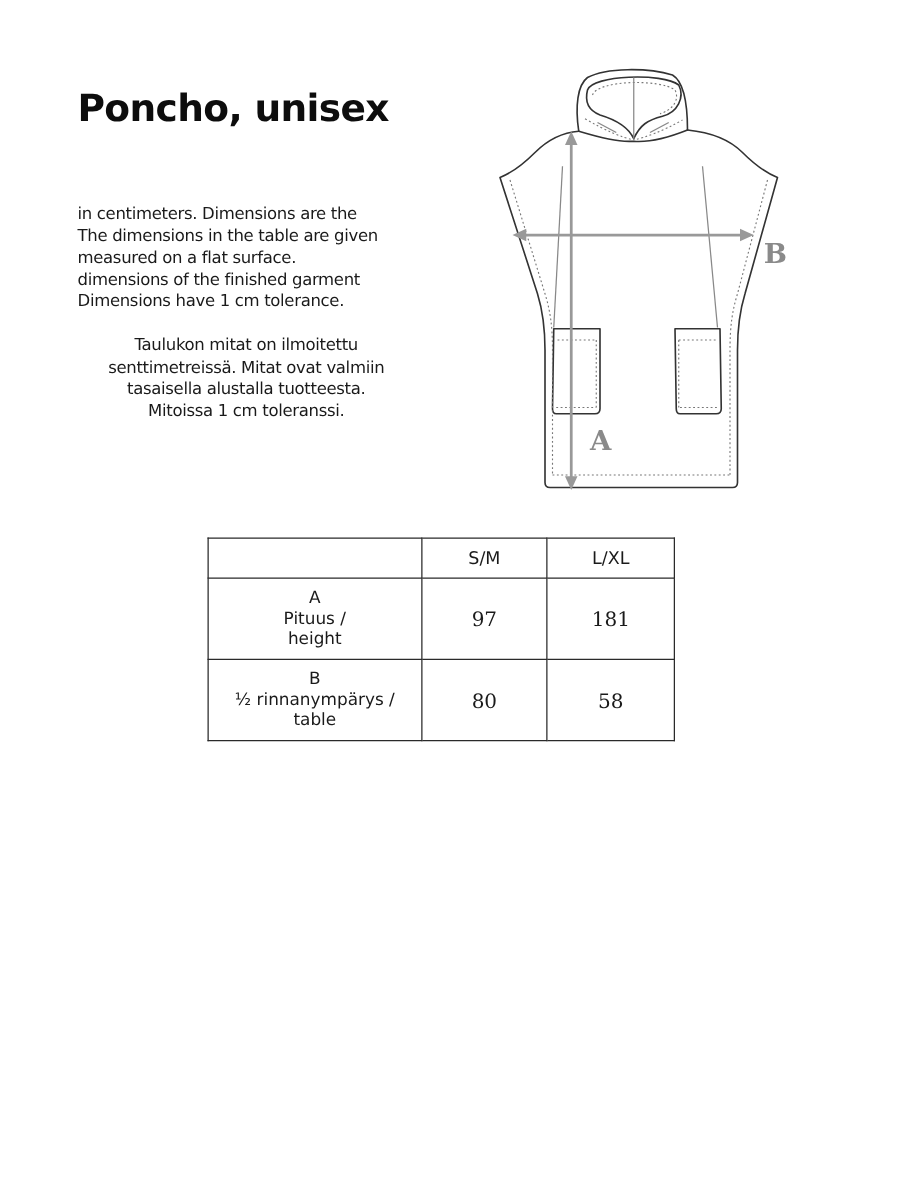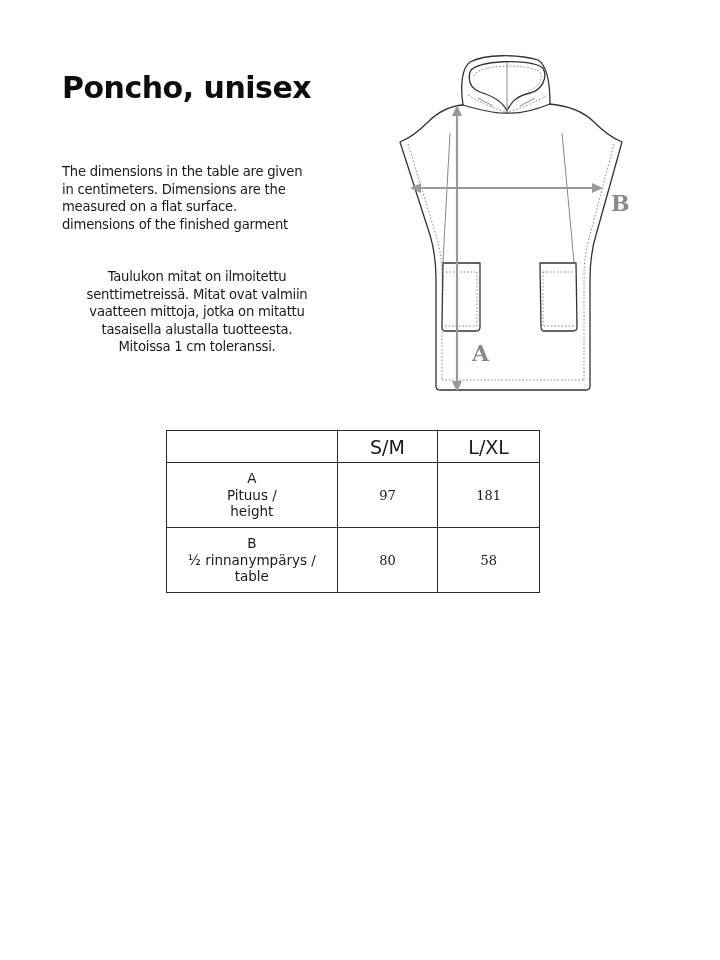--- a/index.html
+++ b/index.html
@@ -63,53 +63,53 @@
       border-collapse: collapse;
       font-family: "DejaVu Sans", sans-serif;
     }
     table.size-table td, table.size-table th {
       border: 1.5px solid #2a2a2a;
       text-align: center;
       vertical-align: middle;
       font-weight: normal;
       color: #1a1a1a;
     }
-    table.size-table tr.head th { height: 32px; font-size: 19px; }
+    table.size-table tr.head th { height: 32px; font-size: 14px; }
     table.size-table tr.row-a td { height: 65px; }
     table.size-table tr.row-b td { height: 65px; }
     .col-label { width: 171px; }
     .col-sm { width: 101px; }
     .col-lxl { width: 102px; margin-top: 33px; }
     .row-label {
       font-size: 13.5px;
       line-height: 16.5px;
     }
     .row-label span { display: block; }
     .num {
       font-family: "DejaVu Serif", serif;
-      font-size: 13px;
+      font-size: 16px;
       color: #333333;
     }
   </style>
 </head>
 <body>
 
 <h1 class="title">Poncho, unisex</h1>
 
 <div class="para para-en">
+  <span>in centimeters. Dimensions are the</span>
   <span>The dimensions in the table are given</span>
-  <span>in centimeters. Dimensions are the</span>
   <span>measured on a flat surface.</span>
   <span>dimensions of the finished garment</span>
+  <span>Dimensions have 1 cm tolerance.</span>
 </div>
 
 <div class="para para-fi">
   <span>Taulukon mitat on ilmoitettu</span>
   <span>senttimetreissä. Mitat ovat valmiin</span>
-  <span>vaatteen mittoja, jotka on mitattu</span>
   <span>tasaisella alustalla tuotteesta.</span>
   <span>Mitoissa 1 cm toleranssi.</span>
 </div>
 
 <svg class="drawing" viewBox="0 0 250 350" xmlns="http://www.w3.org/2000/svg">
   <g fill="none" stroke="#333333" stroke-width="1.3" stroke-linejoin="round" stroke-linecap="round">
 
     <path d="M73,55 C70,35 72,18 80,12 C95,4 128,4 148,10 C158,16 160,35 160,54"></path>
 
     <path d="M80,22 C84,10 140,8 153,18 C158,28 152,40 140,43 C128,46 122,50 117,61 C112,50 100,45 90,42 C80,38 78,30 80,22 Z"></path>

